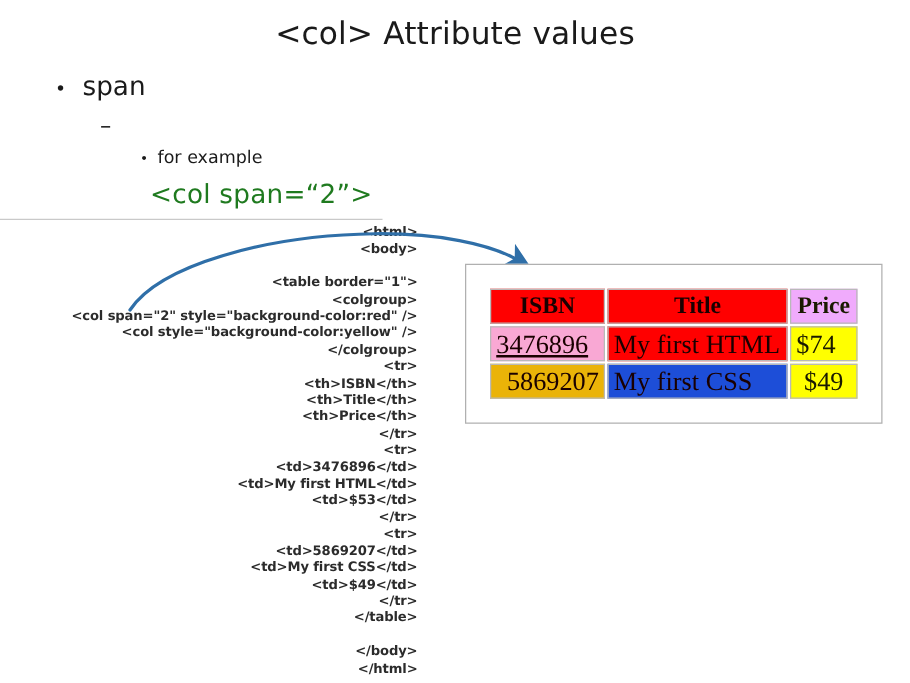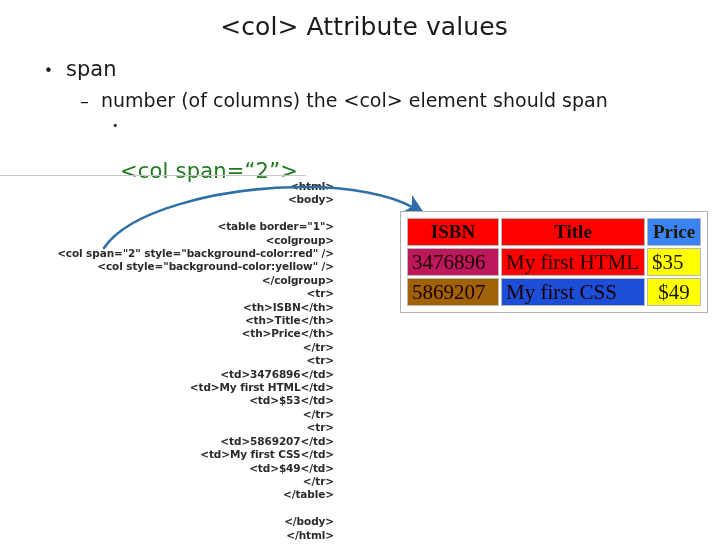--- a/index.html
+++ b/index.html
@@ -80,21 +80,20 @@
   
   #example-code {
     position: absolute;
     left: 120px;
     top: 143px;
     font-family: "DejaVu Sans", sans-serif;
     font-size: 21px;
     color: #1f7a1f;
     white-space: nowrap;
     letter-spacing: 0.2px;
-    margin-top: 16px;
   }
 
   
   #divider {
     position: absolute;
     left: 0;
     top: 175px;
     width: 306px;
     height: 1px;
     background: #c9c9c9;
@@ -124,23 +123,23 @@
     left: 0;
     top: 170px;
     width: 470px;
     height: 100px;
     pointer-events: none;
   }
 
   
   #rendered-table-wrap {
     position: absolute;
-    left: 400px;
+    left: 372px;
     top: 211px;
-    padding: 4px;
+    padding: 17px;
     background: #ffffff;
     border: 1px solid #b0b0b0;
     box-sizing: border-box;
   }
   table.render {
     border-collapse: separate;
     border-spacing: 2px;
     font-family: "Liberation Serif", serif;
     table-layout: fixed;
   }
@@ -175,25 +174,25 @@
 
 <div id="outline">
 
   <div class="bullet-row lvl1">
     <span class="marker">•</span>
     <span class="btext">span</span>
   </div>
 
   <div class="bullet-row lvl2">
     <span class="marker">–</span>
-    <span class="btext">number (of columns) the &lt;col&gt; element should span</span>
   </div>
 
   <div class="bullet-row lvl3">
     <span class="marker">•</span>
+    <span class="btext">for example</span>
   </div>
 
 </div>
 
 <div id="example-code" style="color: rgb(31, 122, 31);">&lt;col span=“2”&gt;</div>
 
 <div id="divider"></div>
 
 <div id="code-listing"><span class="cline">&lt;html&gt;</span><span class="cline">&lt;body&gt;</span><span class="blank"></span><span class="cline">&lt;table border="1"&gt;</span><span class="cline"> &lt;colgroup&gt;</span><span class="cline">  &lt;col span="2" style="background-color:red" /&gt;</span><span class="cline">  &lt;col style="background-color:yellow" /&gt;</span><span class="cline"> &lt;/colgroup&gt;</span><span class="cline"> &lt;tr&gt;</span><span class="cline">  &lt;th&gt;ISBN&lt;/th&gt;</span><span class="cline">  &lt;th&gt;Title&lt;/th&gt;</span><span class="cline">  &lt;th&gt;Price&lt;/th&gt;</span><span class="cline"> &lt;/tr&gt;</span><span class="cline"> &lt;tr&gt;</span><span class="cline">  &lt;td&gt;3476896&lt;/td&gt;</span><span class="cline">  &lt;td&gt;My first HTML&lt;/td&gt;</span><span class="cline">  &lt;td&gt;$53&lt;/td&gt;</span><span class="cline"> &lt;/tr&gt;</span><span class="cline"> &lt;tr&gt;</span><span class="cline">  &lt;td&gt;5869207&lt;/td&gt;</span><span class="cline">  &lt;td&gt;My first CSS&lt;/td&gt;</span><span class="cline">  &lt;td&gt;$49&lt;/td&gt;</span><span class="cline"> &lt;/tr&gt;</span><span class="cline">&lt;/table&gt;</span><span class="blank"></span><span class="cline">&lt;/body&gt;</span><span class="cline">&lt;/html&gt;</span></div>
 
@@ -210,29 +209,29 @@
   <table class="render">
     <colgroup>
       <col class="col-isbn">
       <col class="col-title">
       <col class="col-price">
     </colgroup>
     <thead>
       <tr>
         <th class="cell-red col-isbn" style="background: rgb(255, 0, 0);">ISBN</th>
         <th class="cell-red col-title" style="background: rgb(255, 0, 0);">Title</th>
-        <th class="cell-yellow col-price" style="background: #3b82f6;">Price</th>
+        <th class="cell-yellow col-price" style="background: #f0abfc;">Price</th>
       </tr>
     </thead>
     <tbody>
       <tr>
-        <td class="cell-red" style="background: #be185d;">3476896</td>
+        <td class="cell-red" style="background: #f9a8d4; text-decoration: underline;">3476896</td>
         <td class="cell-red" style="background: rgb(255, 0, 0);">My first HTML</td>
-        <td class="cell-yellow" style="background: rgb(255, 255, 0);">$35</td>
+        <td class="cell-yellow" style="background: rgb(255, 255, 0);">$74</td>
       </tr>
       <tr>
-        <td class="cell-red" style="background: #a16207;">5869207</td>
+        <td class="cell-red" style="background: #eab308; text-align: right;">5869207</td>
         <td class="cell-red" style="background: #1d4ed8;">My first CSS</td>
         <td class="cell-yellow" style="background: rgb(255, 255, 0); text-align: center;">$49</td>
       </tr>
     </tbody>
   </table>
 </div>
 
 </body></html>

